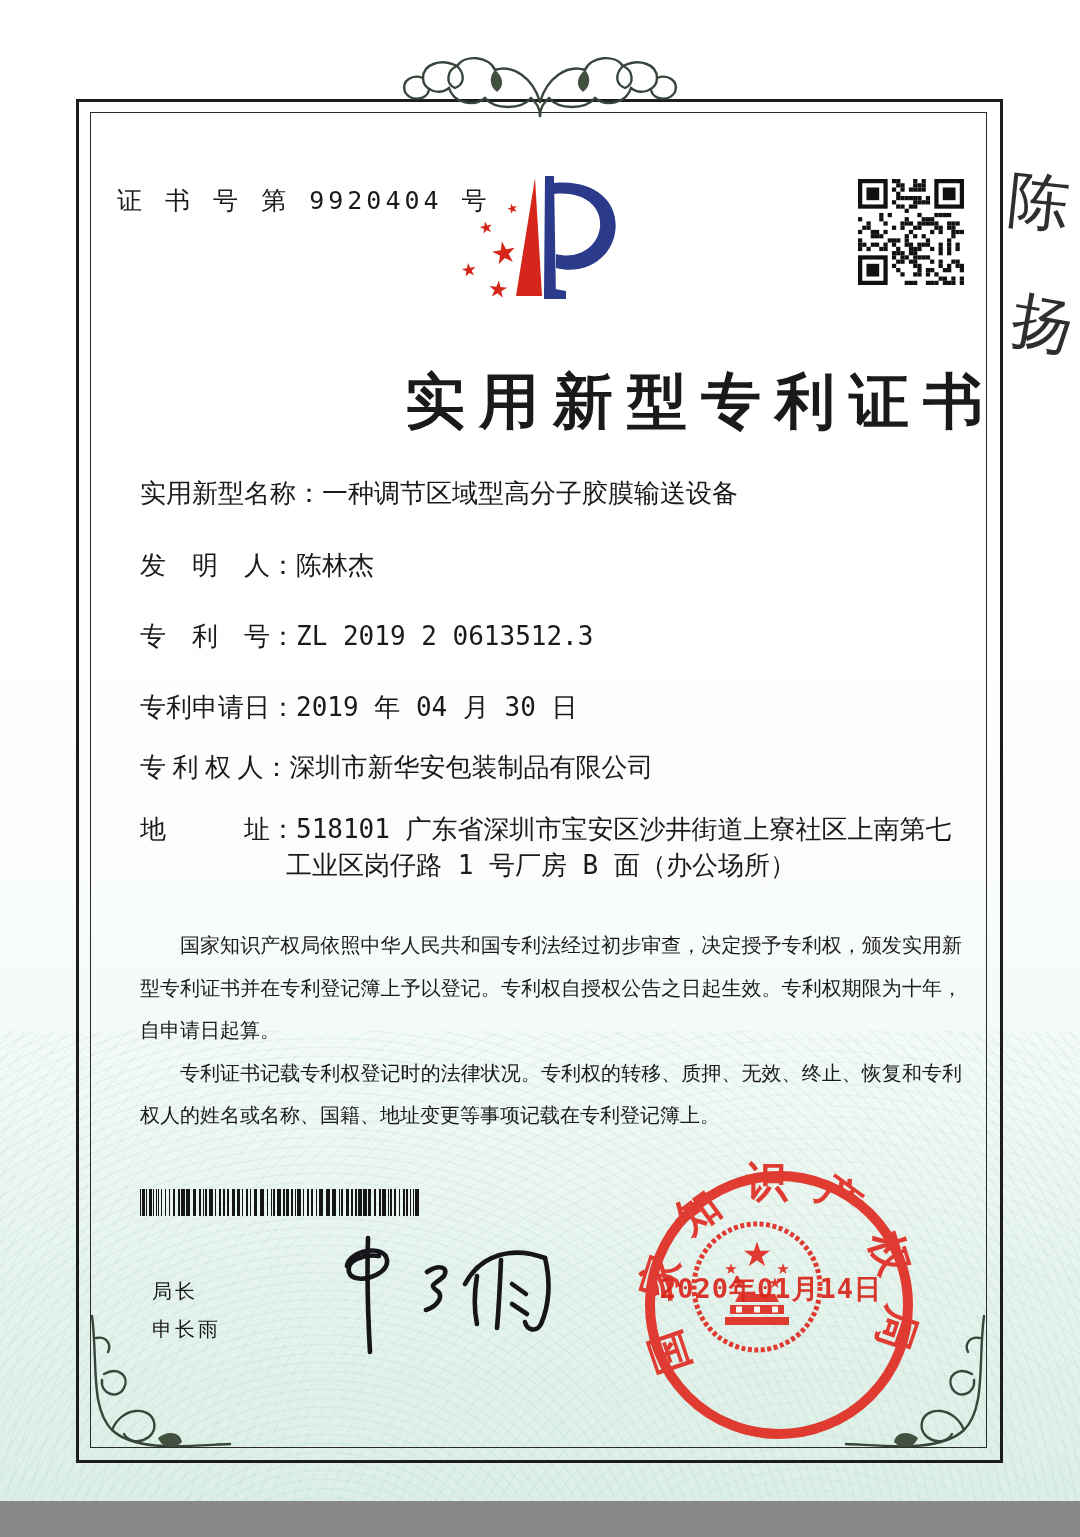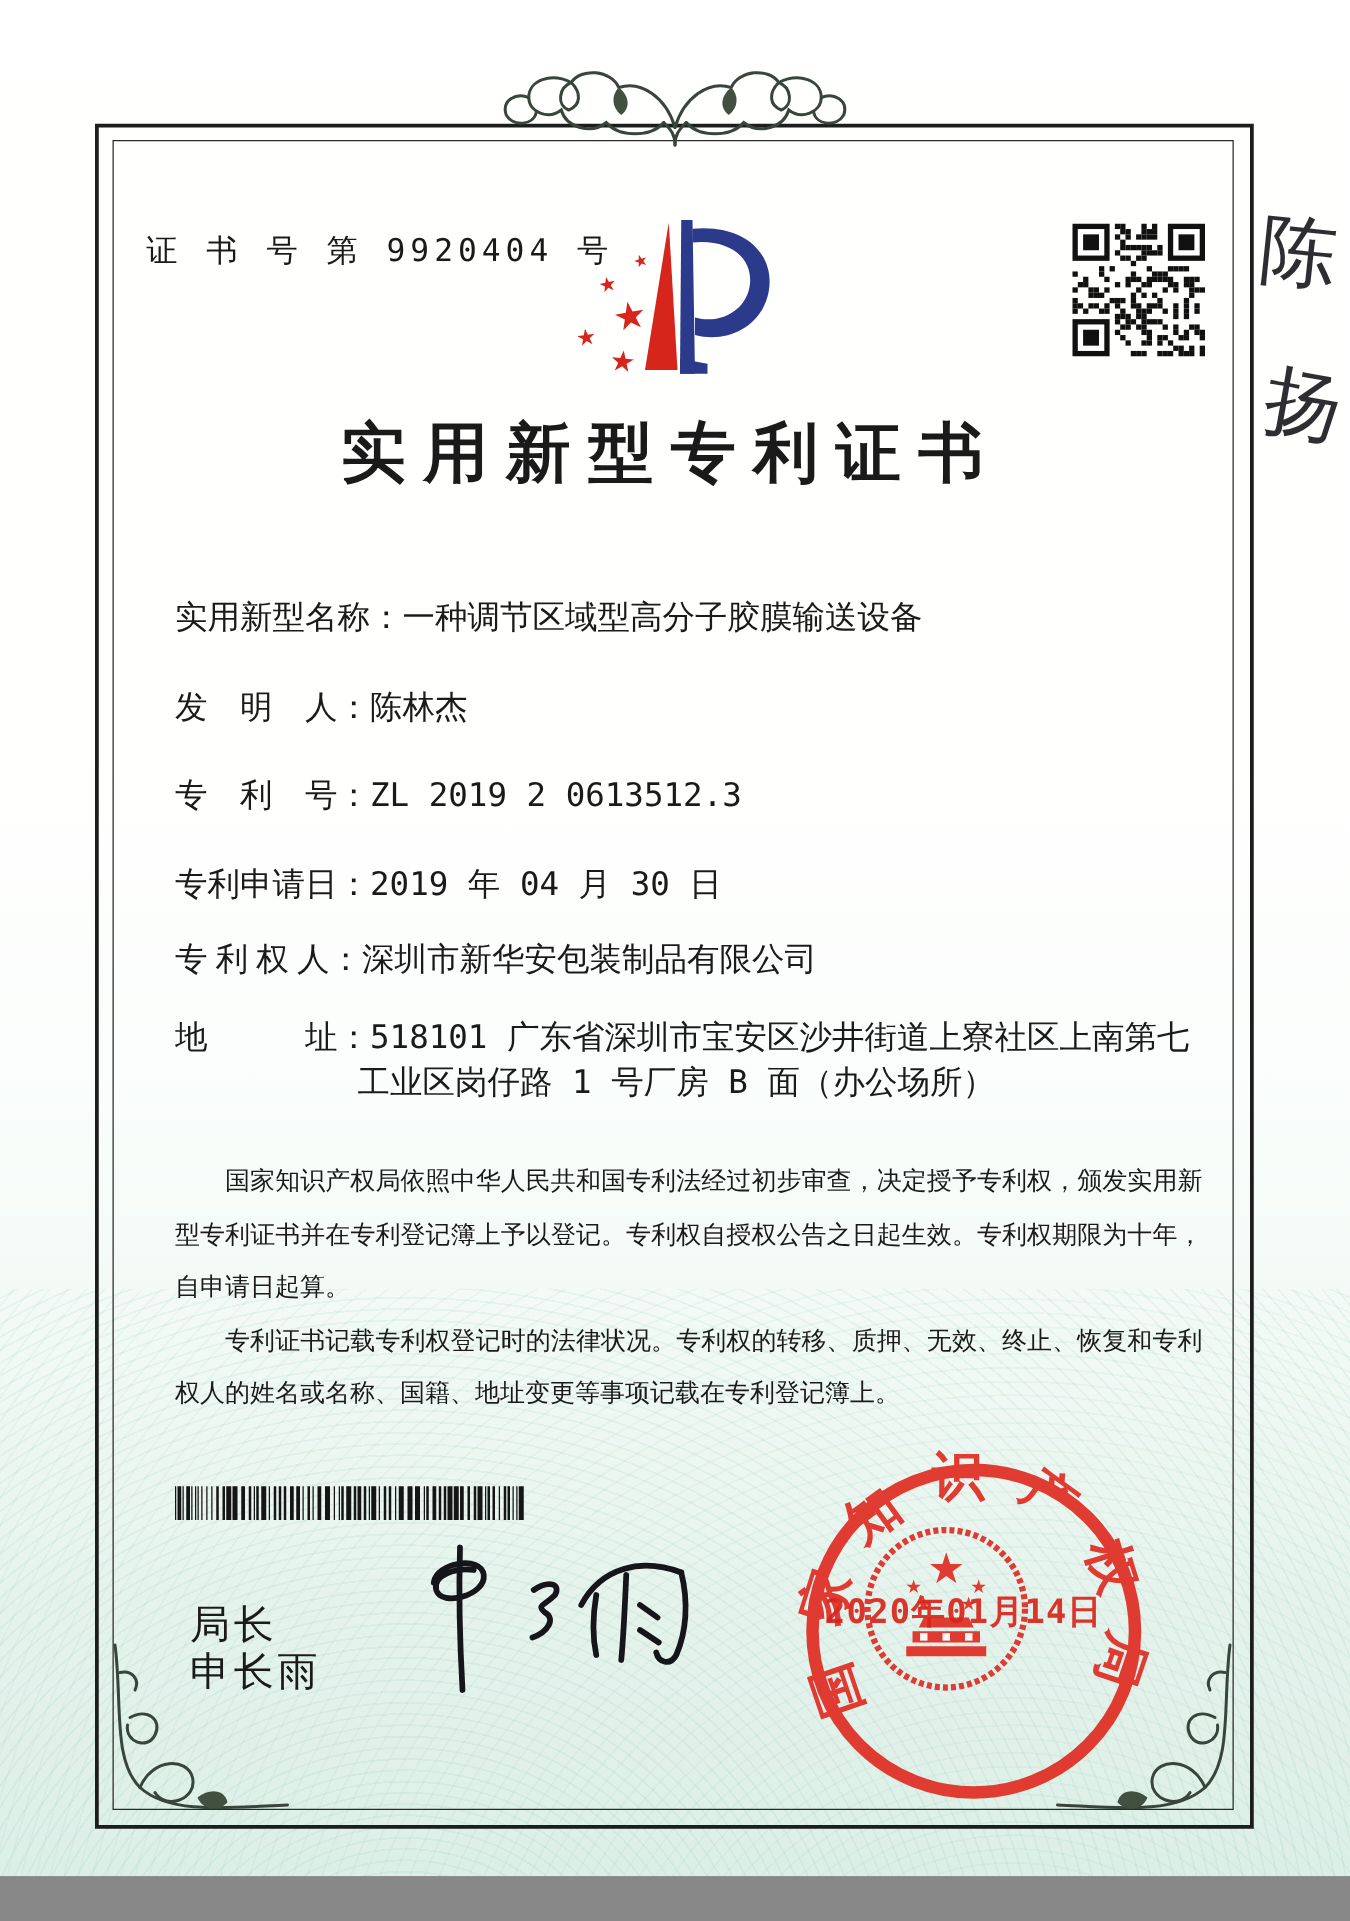--- a/index.html
+++ b/index.html
@@ -13,32 +13,32 @@
     background:
       repeating-radial-gradient(circle at 30% 130%, rgba(110,185,160,.10) 0 1.5px, transparent 1.5px 9px),
       repeating-radial-gradient(circle at 75% 140%, rgba(110,185,160,.08) 0 1.5px, transparent 1.5px 11px);
   }
   .frame-outer{position:absolute; left:76px; top:99px; width:921px; height:1358px;
     border:3.5px solid #1d1d1d;}
   .frame-inner{position:absolute; left:90px; top:112px; width:895px; height:1334px;
     border:1.5px solid #2a2a2a;}
   .cert-no{position:absolute; left:117px; top:184px; font-size:25px; letter-spacing:4px;
     font-family:"DejaVu Sans Mono","Liberation Serif",serif;}
-  .title{position:absolute; left:76px; top:328px; width:921px; text-align:center;
-    font-size:52px; font-weight:bold; letter-spacing:14px;}
+  .title{position:absolute; left:76px; top:362px; width:921px; text-align:right;
+    font-size:60px; font-weight:bold; letter-spacing:14px;}
   .field-row{position:absolute; left:140px; font-size:26px; white-space:nowrap;}
   .field-label{display:inline-block; min-width:146px; font-weight:500;}
   .field-value{font-family:"DejaVu Sans Mono","Liberation Serif",serif; margin-left:0px;}
   .addr2{position:absolute; left:286px; font-size:26px;
     font-family:"DejaVu Sans Mono","Liberation Serif",serif;text-align:center;}
   .grant-col2{position:absolute; left:563px; top:0;}
   .body-text{position:absolute; left:140px; top:924px; width:822px;
     font-size:20px; line-height:42.5px; text-align:justify;}
   .body-text p{margin:0; text-indent:2em;}
-  .sig-label{position:absolute; left:152px; font-size:32px; letter-spacing:3px;}
+  .sig-label{position:absolute; left:152px; font-size:20px; letter-spacing:3px;}
   .seal-date{position:absolute; left:660px; top:1271px; font-size:27px; font-weight:bold;
     color:#d9251b; letter-spacing:1px;
     font-family:"DejaVu Sans Mono","Liberation Serif",serif; opacity:.92;}
   .page-num{position:absolute; left:76px; top:1420px; width:921px; text-align:center; font-size:23px;}
   .back-note{position:absolute; left:0; top:1489px; width:1044px; text-align:center; font-size:25px;margin-top:20px;}
   .handwriting{position:absolute; font-size:62px; color:#18181c; opacity:.9;
     transform:rotate(6deg); font-family:"Liberation Serif",serif;}
   svg{position:absolute; overflow:visible;}
   .flourish{stroke:#37453b; fill:none; stroke-width:2.4; stroke-linecap:round;}
   .flourish-fill{fill:#41503f; stroke:none;}

